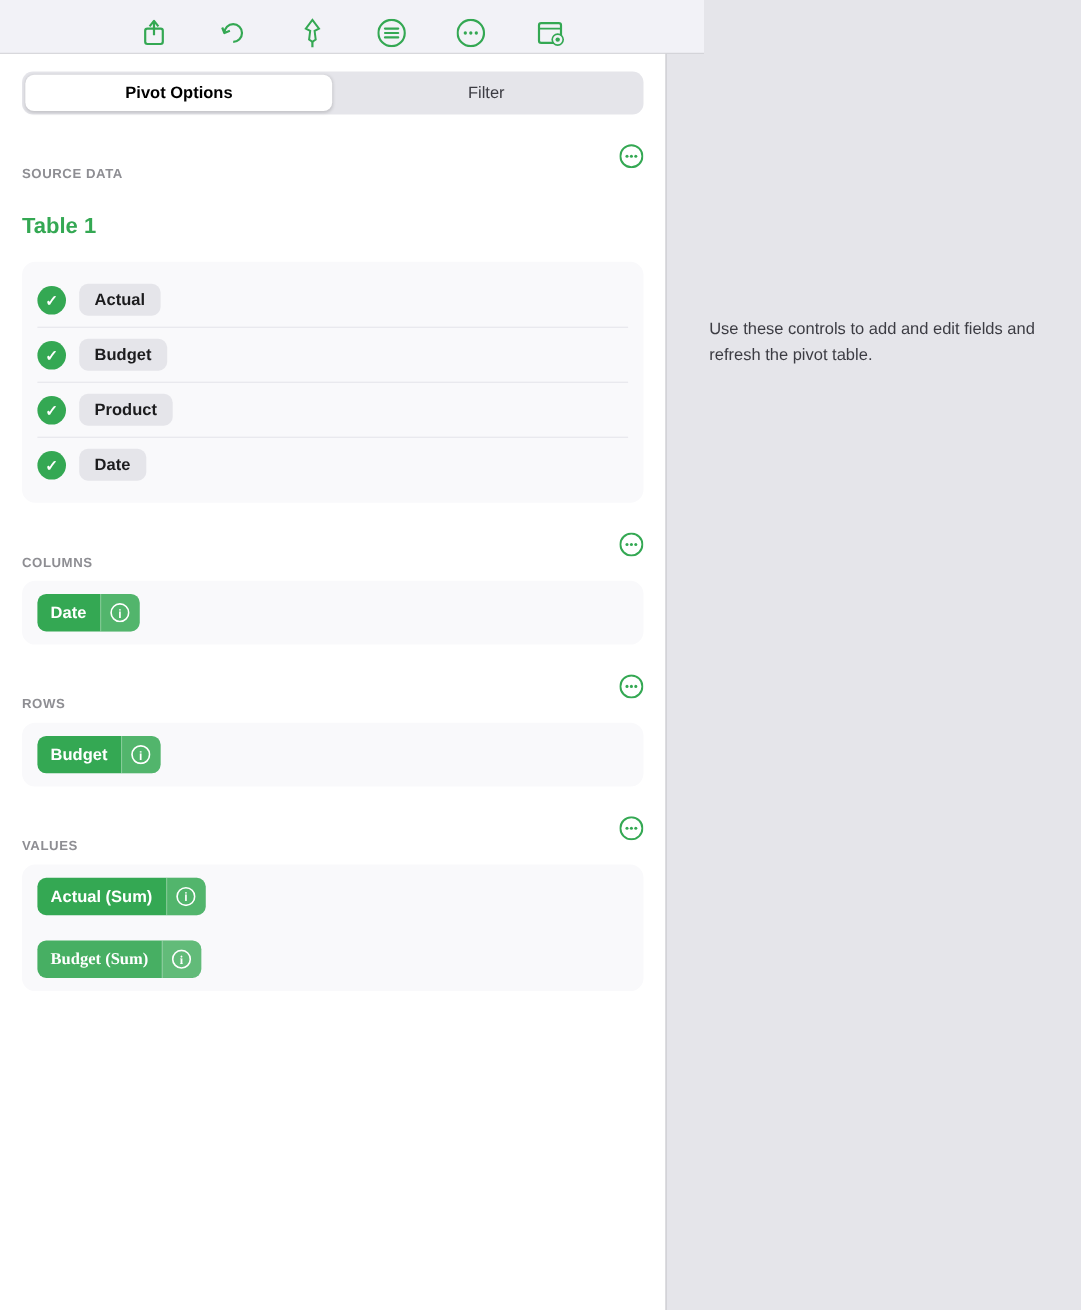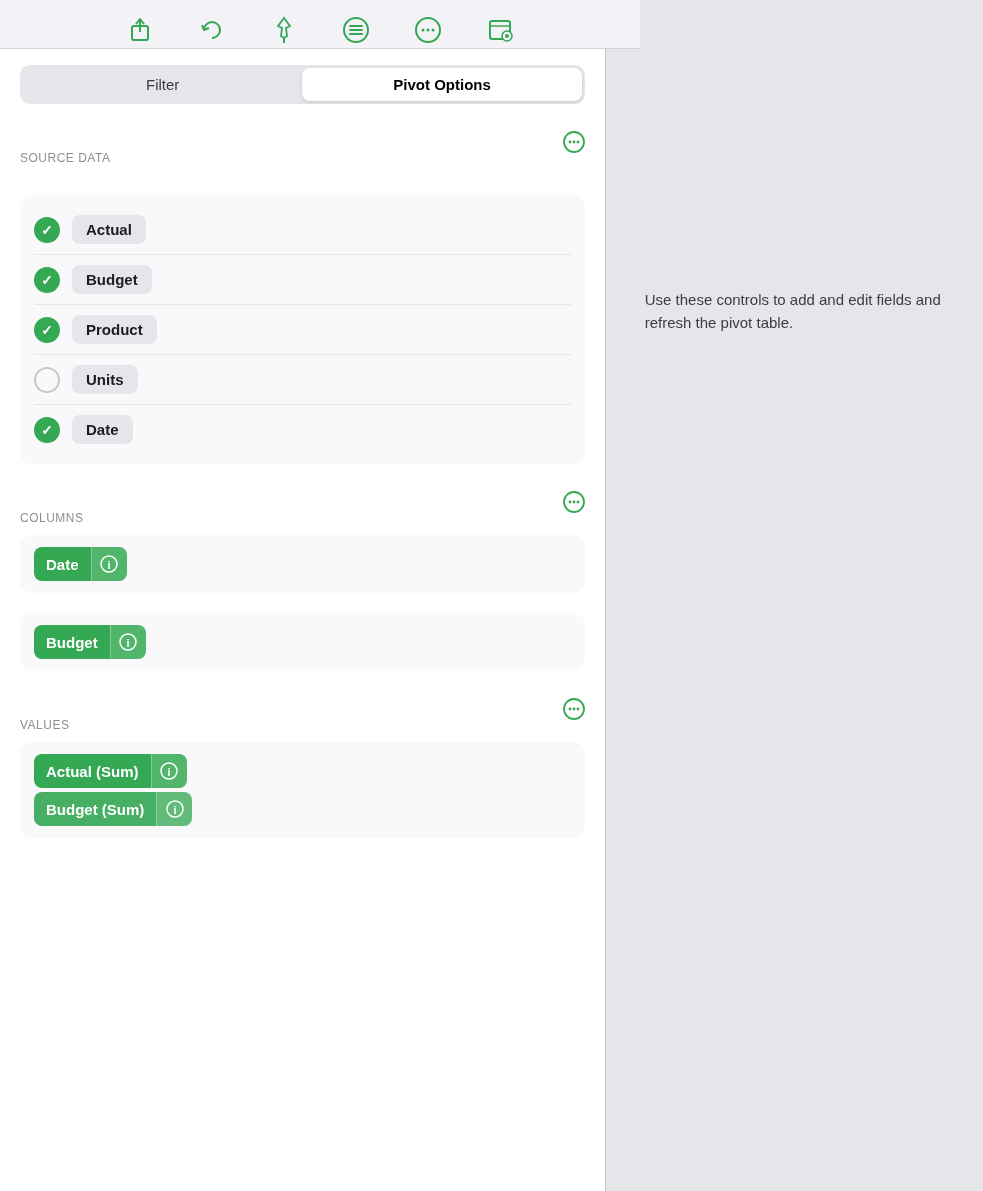--- a/index.html
+++ b/index.html
@@ -94,21 +94,21 @@
       padding: 0 20px 20px 20px;
     }
     .section-header {
       display: flex;
       align-items: center;
       justify-content: space-between;
       margin-bottom: 10px;
     }
     .section-label {
       font-size: 12px;
-      font-weight: 400;
+      font-weight: 700;
       color: #8e8e93;
       letter-spacing: 0.5px;
       margin-top: 27px;
     }
     .section-icon {
       color: #34a853;
       font-size: 20px;
       cursor: pointer;
     }
 
@@ -281,38 +281,39 @@
       <circle cx="20" cy="19" r="2" fill="#34a853"></circle>
     </svg>
   </div>
 </div>
 
 <div class="main-layout">
 
   <div class="panel">
 
     <div class="tab-bar">
+      <div class="tab active">Pivot Options</div>
       <div class="tab">Filter</div>
-      <div class="tab active">Pivot Options</div>
     </div>
 
     <div class="section">
       <div class="section-header">
         <span class="section-label">SOURCE DATA</span>
         <span class="section-icon">
           <svg width="22" height="22" viewBox="0 0 22 22" fill="none">
             <circle cx="11" cy="11" r="10" stroke="#34a853" stroke-width="1.8" fill="none"></circle>
             <circle cx="7" cy="11" r="1.4" fill="#34a853"></circle>
             <circle cx="11" cy="11" r="1.4" fill="#34a853"></circle>
             <circle cx="15" cy="11" r="1.4" fill="#34a853"></circle>
           </svg>
         </span>
       </div>
     </div>
 
+    <div class="source-table-name">Table 1</div>
 
     <div class="section">
       <div class="fields-list">
 
         <div class="field-item">
           <div class="field-checkbox checked">
             <span class="checkmark">✓</span>
           </div>
           <span class="field-tag">Actual</span>
         </div>
@@ -324,24 +325,20 @@
           <span class="field-tag">Budget</span>
         </div>
 
         <div class="field-item">
           <div class="field-checkbox checked">
             <span class="checkmark">✓</span>
           </div>
           <span class="field-tag">Product</span>
         </div>
 
-        <div class="field-item">
-          <div class="field-checkbox unchecked"></div>
-          <span class="field-tag">Units</span>
-        </div>
 
         <div class="field-item">
           <div class="field-checkbox checked">
             <span class="checkmark">✓</span>
           </div>
           <span class="field-tag">Date</span>
         </div>
       </div>
     </div>
 
@@ -364,20 +361,31 @@
             <svg width="18" height="18" viewBox="0 0 18 18" fill="none">
               <circle cx="9" cy="9" r="8" stroke="white" stroke-width="1.5" fill="none"></circle>
               <text x="9" y="13.5" text-anchor="middle" fill="white" font-size="11" font-weight="bold">i</text>
             </svg>
           </span>
         </div>
       </div>
     </div>
 
     <div class="config-section">
+      <div class="section-header">
+        <span class="section-label">ROWS</span>
+        <span class="section-icon">
+          <svg width="22" height="22" viewBox="0 0 22 22" fill="none">
+            <circle cx="11" cy="11" r="10" stroke="#34a853" stroke-width="1.8" fill="none"></circle>
+            <circle cx="7" cy="11" r="1.4" fill="#34a853"></circle>
+            <circle cx="11" cy="11" r="1.4" fill="#34a853"></circle>
+            <circle cx="15" cy="11" r="1.4" fill="#34a853"></circle>
+          </svg>
+        </span>
+      </div>
       <div class="config-box">
         <div class="field-pill">
           <span class="pill-label">Budget</span>
           <span class="pill-info">
             <svg width="18" height="18" viewBox="0 0 18 18" fill="none">
               <circle cx="9" cy="9" r="8" stroke="white" stroke-width="1.5" fill="none"></circle>
               <text x="9" y="13.5" text-anchor="middle" fill="white" font-size="11" font-weight="bold">i</text>
             </svg>
           </span>
         </div>
@@ -389,31 +397,31 @@
         <span class="section-label">VALUES</span>
         <span class="section-icon">
           <svg width="22" height="22" viewBox="0 0 22 22" fill="none">
             <circle cx="11" cy="11" r="10" stroke="#34a853" stroke-width="1.8" fill="none"></circle>
             <circle cx="7" cy="11" r="1.4" fill="#34a853"></circle>
             <circle cx="11" cy="11" r="1.4" fill="#34a853"></circle>
             <circle cx="15" cy="11" r="1.4" fill="#34a853"></circle>
           </svg>
         </span>
       </div>
-      <div class="config-box" style="flex-direction: column; align-items: flex-start; gap: 4px;">
+      <div class="config-box" style="flex-direction: column; align-items: flex-start; gap: 23px;">
         <div class="field-pill">
           <span class="pill-label">Actual (Sum)</span>
           <span class="pill-info">
             <svg width="18" height="18" viewBox="0 0 18 18" fill="none">
               <circle cx="9" cy="9" r="8" stroke="white" stroke-width="1.5" fill="none"></circle>
               <text x="9" y="13.5" text-anchor="middle" fill="white" font-size="11" font-weight="bold">i</text>
             </svg>
           </span>
         </div>
-        <div class="field-pill" style="opacity: 0.9;">
+        <div class="field-pill" style="opacity: 0.9; font-family: Liberation Serif, serif;">
           <span class="pill-label">Budget (Sum)</span>
           <span class="pill-info">
             <svg width="18" height="18" viewBox="0 0 18 18" fill="none">
               <circle cx="9" cy="9" r="8" stroke="white" stroke-width="1.5" fill="none"></circle>
               <text x="9" y="13.5" text-anchor="middle" fill="white" font-size="11" font-weight="bold">i</text>
             </svg>
           </span>
         </div>
       </div>
     </div>

